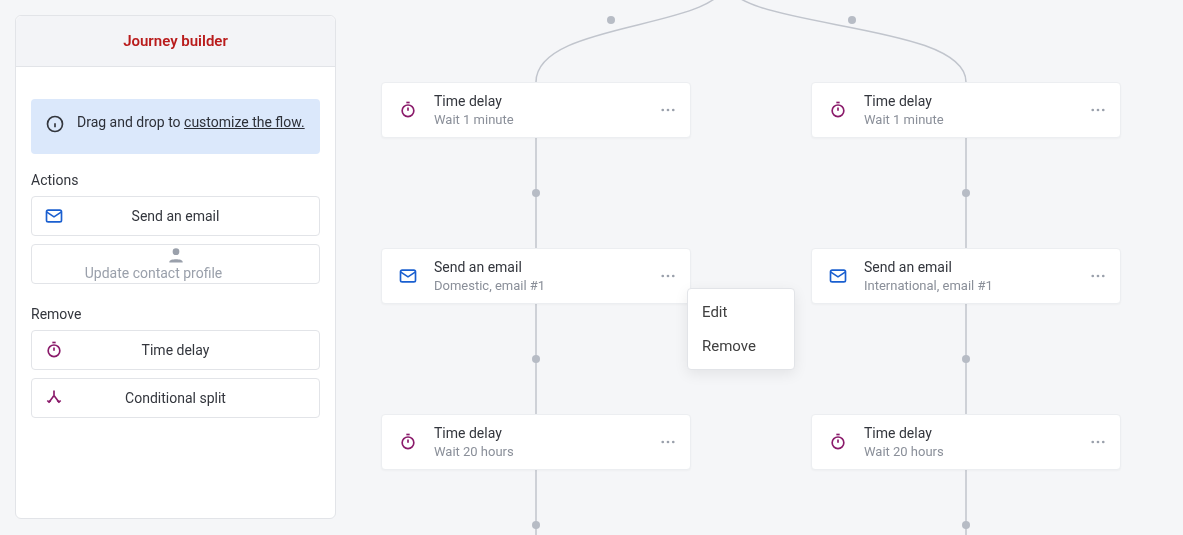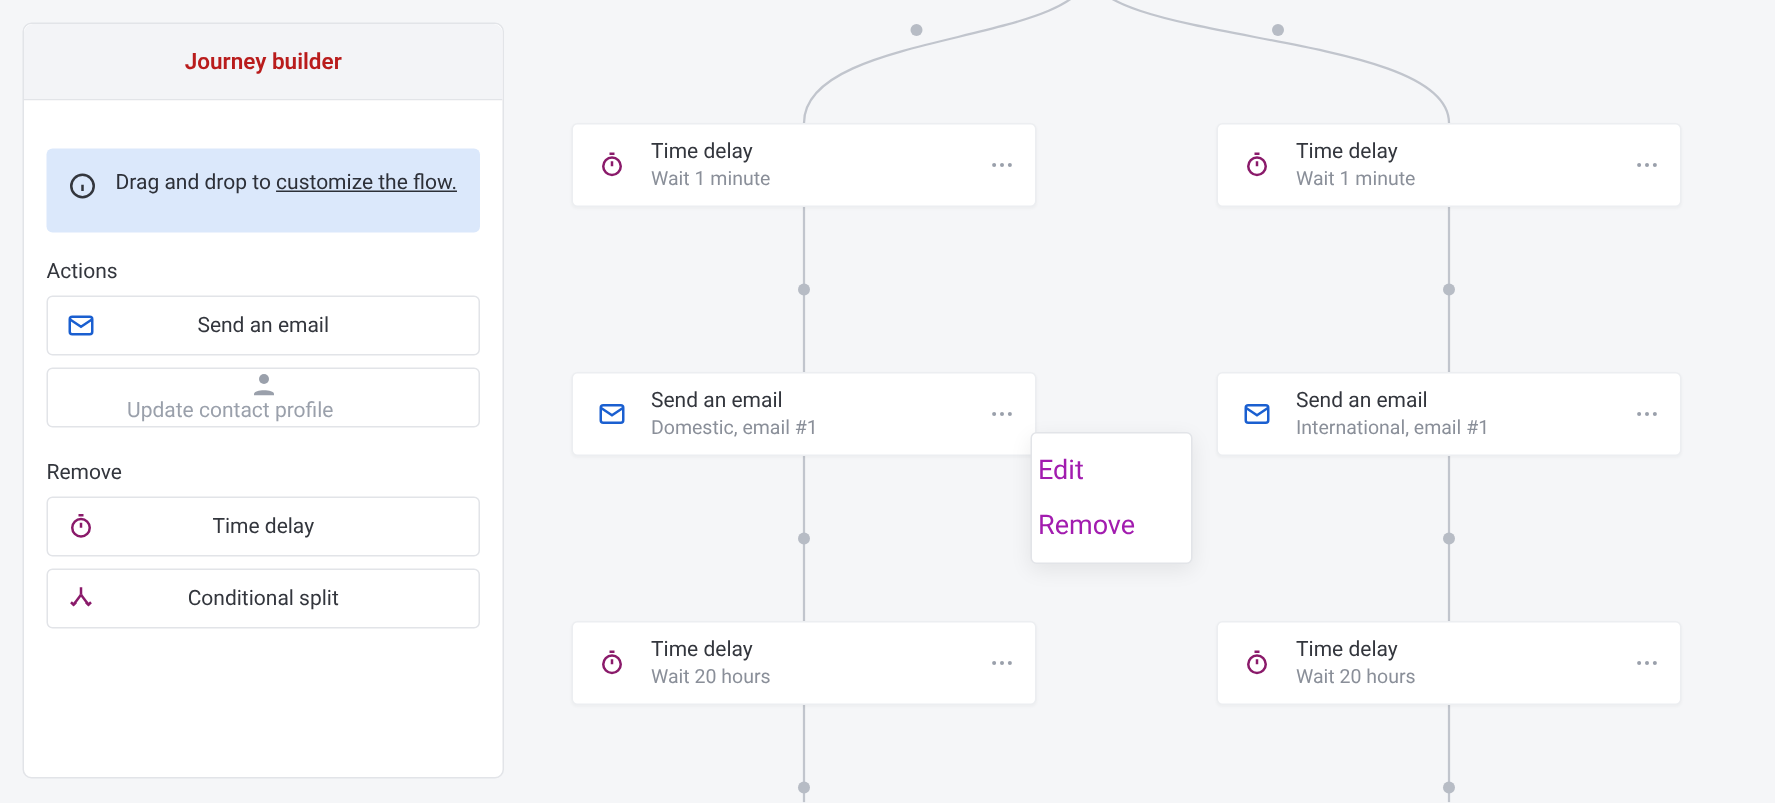--- a/index.html
+++ b/index.html
@@ -131,23 +131,23 @@
     position: absolute;
     width: 108px;
     background: #fff;
     border: 1px solid #e2e4e8;
     border-radius: 4px;
     box-shadow: 0 4px 14px rgba(0,0,0,0.08);
     padding: 6px 0;
     z-index: 10;
   }
   .context-item {
-    padding: 8px 4px;
-    font-size: 18px;
-    color: #a21caf;
+    padding: 8px 14px;
+    font-size: 15px;
+    color: #404040;
     cursor: pointer;
   }
 
   svg.connector-lines { position: absolute; left: 0; top: 0; pointer-events: none; }
 
 </style>
 </head>
 <body>
 
 <div class="sidebar">

